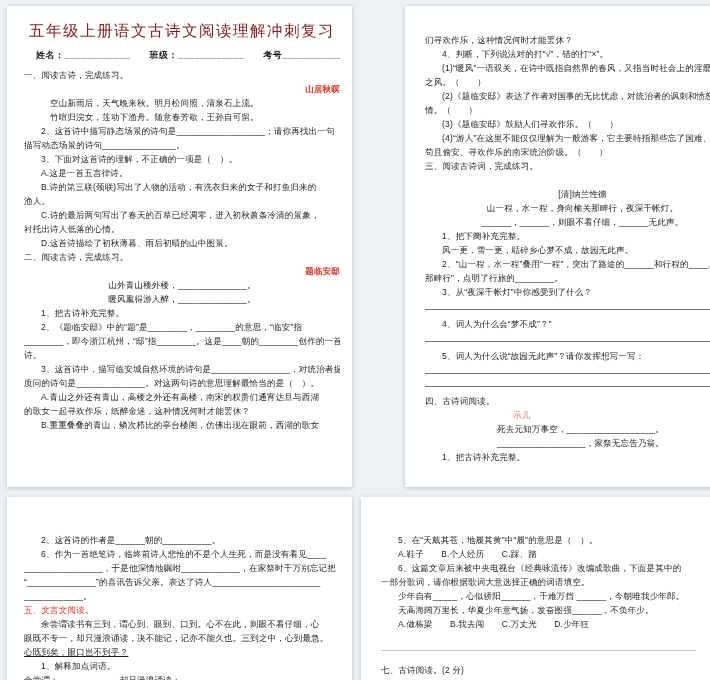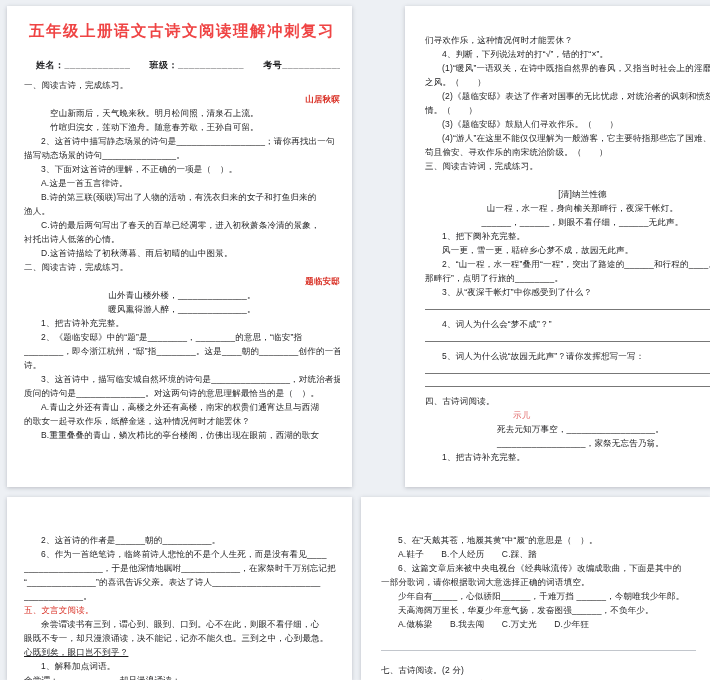--- a/index.html
+++ b/index.html
@@ -24,22 +24,22 @@
 
   .ln {
     font-size:8.5px;
     line-height:14px;
     min-height:14px;
     color:#1d1d1f;
     white-space:nowrap;
     overflow:hidden;
     letter-spacing:.2px;
   }
-  .title  { font-size:15.5px; font-weight:bold; color:#ef4444; text-align:center;
-            line-height:24px; min-height:24px; margin-bottom:13px; letter-spacing:1.5px; }
+  .title  { font-size:15.5px; font-weight:normal; color:#7f1d1d; text-align:center;
+            line-height:24px; min-height:24px; margin-bottom:3px; letter-spacing:1.5px; }
   .names  { font-weight:bold; font-size:9px; line-height:19px; min-height:19px;
             margin-bottom:3px; padding-left:12px; letter-spacing:.5px; }
   .sec    { }
   .secred { color:#d93025; }
   .ptitle { color:#d93025; font-weight:bold; text-align:right; }
   .ptitle2{ color:#e06666; padding-left:88px; }
   .author { text-align:center; }
   .pcenter{ text-align:center; }
   .poem   { padding-left:26px; }
   .poem2  { padding-left:72px; }

